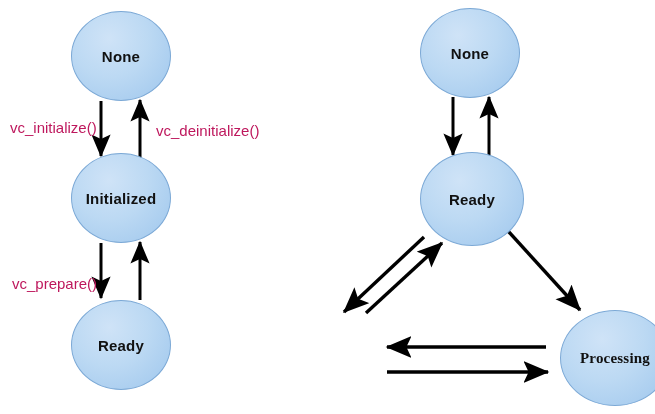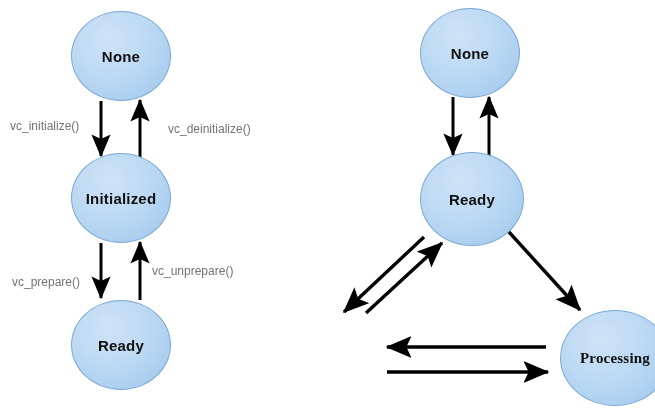--- a/index.html
+++ b/index.html
@@ -27,22 +27,22 @@
   }
   .node span {
     font-weight: bold;
     font-size: 15px;
     color: #111111;
     letter-spacing: 0.2px;
     white-space: nowrap;
   }
   .edge-label {
     position: absolute;
-    font-size: 12px;
-    color: #737373;
+    font-size: 15px;
+    color: #be185d;
     white-space: nowrap;
   }
   svg.arrows {
     position: absolute;
     left: 0;
     top: 0;
     width: 655px;
     height: 414px;
     pointer-events: none;
   }
@@ -89,31 +89,28 @@
   </div>
 
   <div class="node" style="left:71px; top:300px; width:100px; height:90px;">
     <span>Ready</span>
   </div>
 
   <div class="edge-label" style="left:10px; top:119px;">
     <span>vc_initialize()</span>
   </div>
 
-  <div class="edge-label" style="left:168px; top:122px;">
+  <div class="edge-label" style="left:156px; top:122px;">
     <span>vc_deinitialize()</span>
   </div>
 
   <div class="edge-label" style="left:12px; top:275px;">
     <span>vc_prepare()</span>
   </div>
 
-  <div class="edge-label" style="left:152px; top:264px;">
-    <span>vc_unprepare()</span>
-  </div>
 
   <div class="node" style="left:420px; top:8px; width:100px; height:90px;">
     <span>None</span>
   </div>
 
   <div class="node" style="left:420px; top:152px; width:104px; height:94px;">
     <span>Ready</span>
   </div>
 
 

